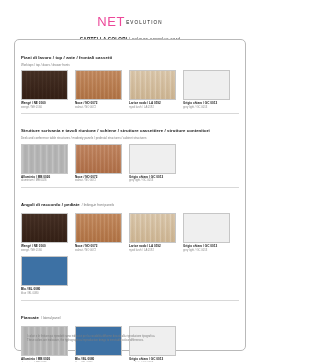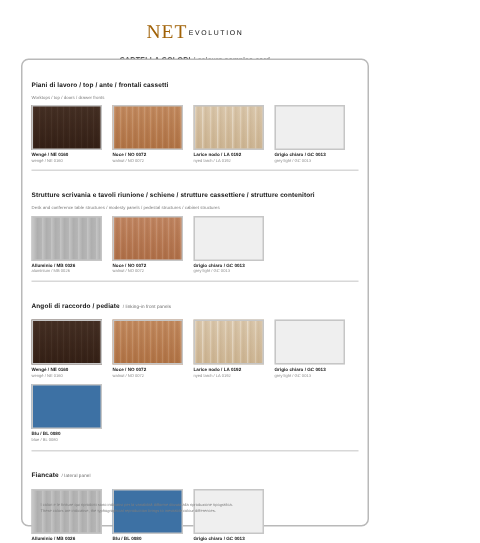--- a/index.html
+++ b/index.html
@@ -27,22 +27,22 @@
   
   .brand {
     text-align: center;
     padding-top: 13px;
     line-height: 1;
   }
   .brand-net {
     font-size: 13px;
     font-weight: 400;
     letter-spacing: 0.6px;
-    color: #a16207;
-    font-family: Liberation Serif, serif;
+    color: #ec4899;
+    font-family: Liberation Sans, sans-serif;
   }
   .brand-evolution {
     font-size: 4.6px;
     letter-spacing: 1.1px;
     color: #111111;
     position: relative;
     top: -2px;
     margin-left: 1px;
   }
 

